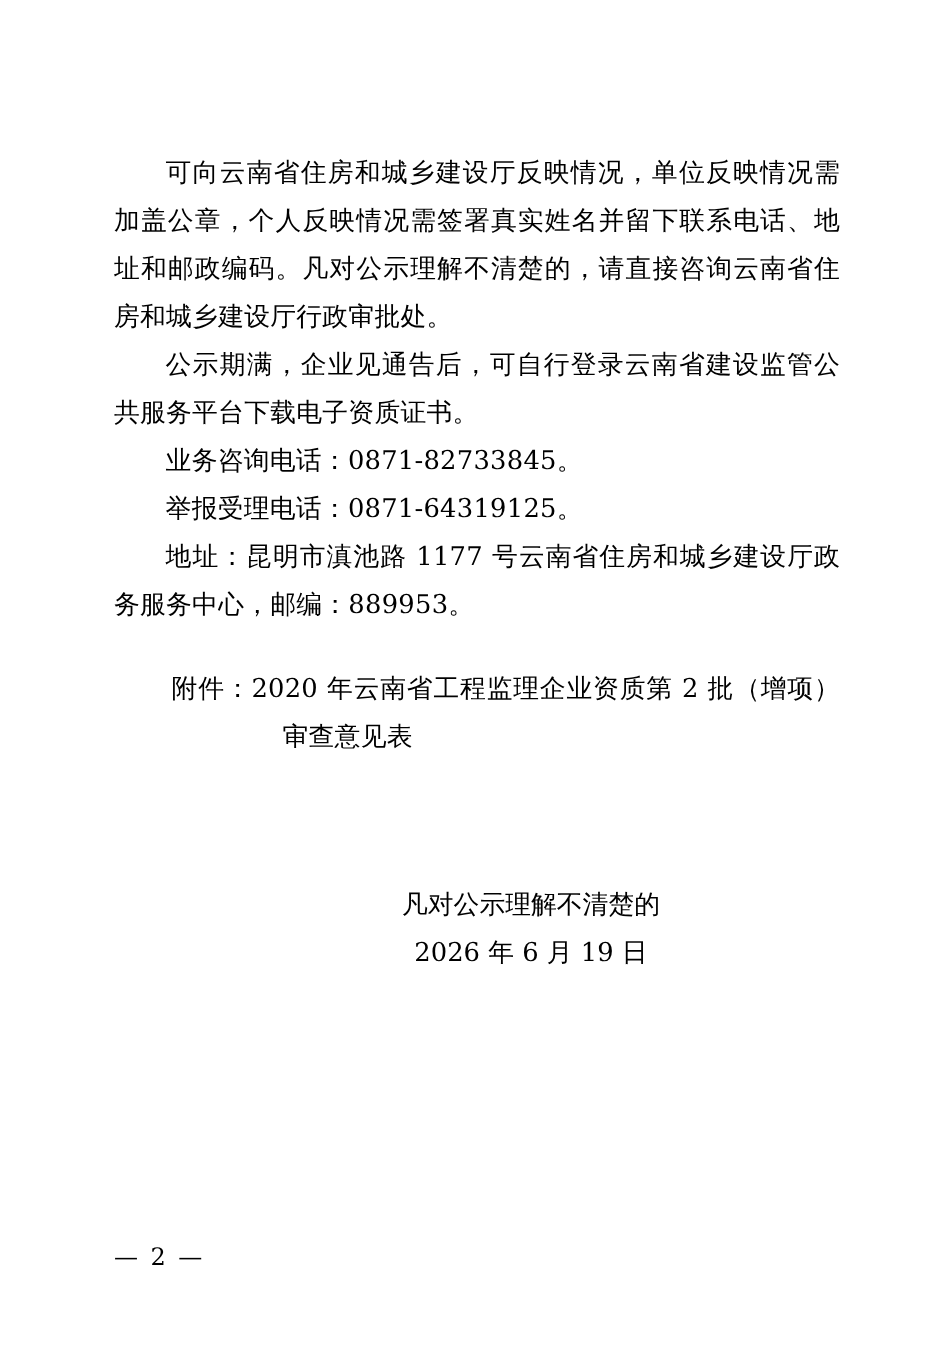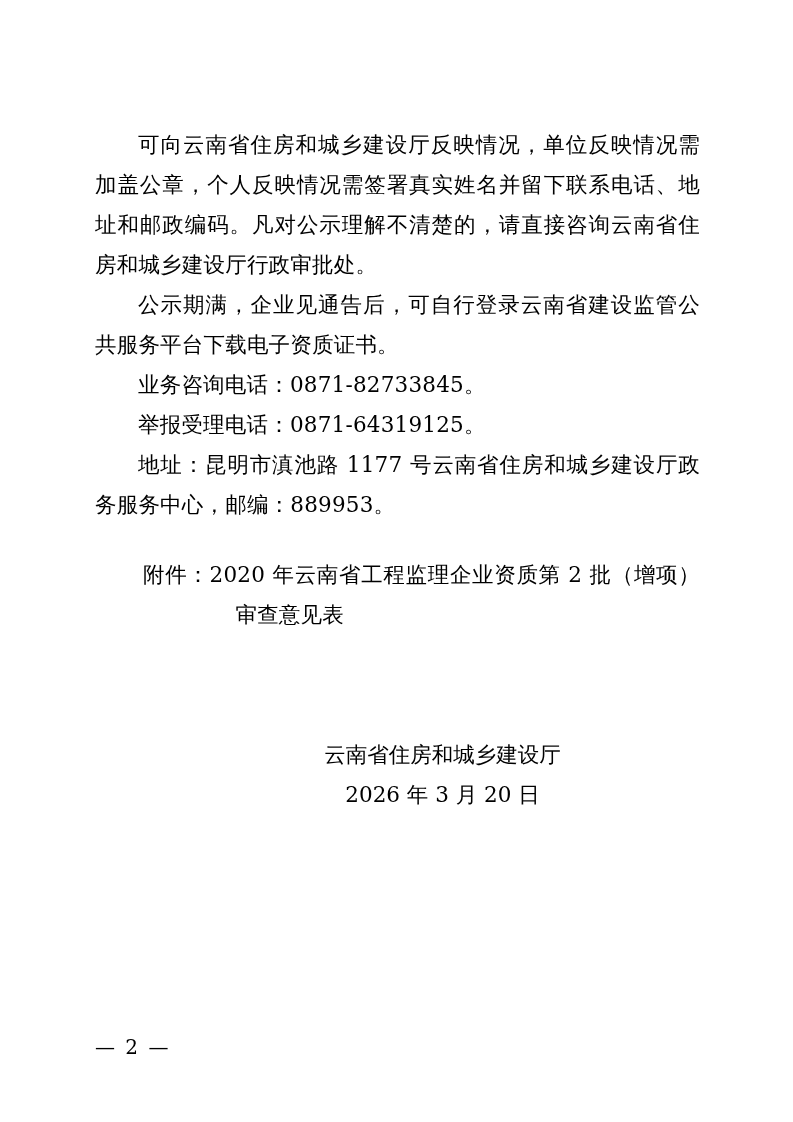--- a/index.html
+++ b/index.html
@@ -98,19 +98,19 @@
 
     <p class="para indent">地址：昆明市滇池路 1177 号云南省住房和城乡建设厅政务服务中心，邮编：889953。</p>
 
     <div class="para attachment">
       <span class="hang">附件：2020 年云南省工程监理企业资质第 2 批（增项）审查意见表</span>
     </div>
 
   </div>
 
   <div class="signature">
-    <div class="sig-line">云南省住房和城乡建设厅</div>
-    <div class="sig-date">2026 年 3 月 20 日</div>
+    <div class="sig-line">凡对公示理解不清楚的</div>
+    <div class="sig-date">2026 年 6 月 19 日</div>
   </div>
 
   <div class="page-number">— 2 —</div>
 
 </div>
 
 </body></html>

